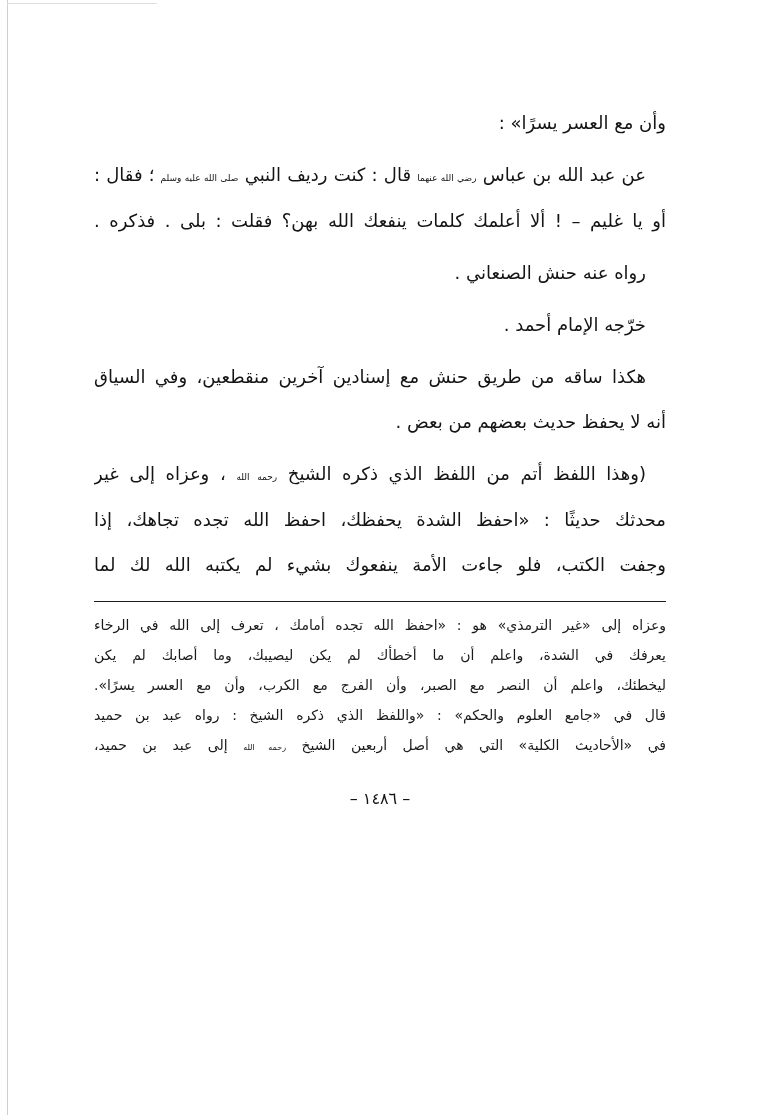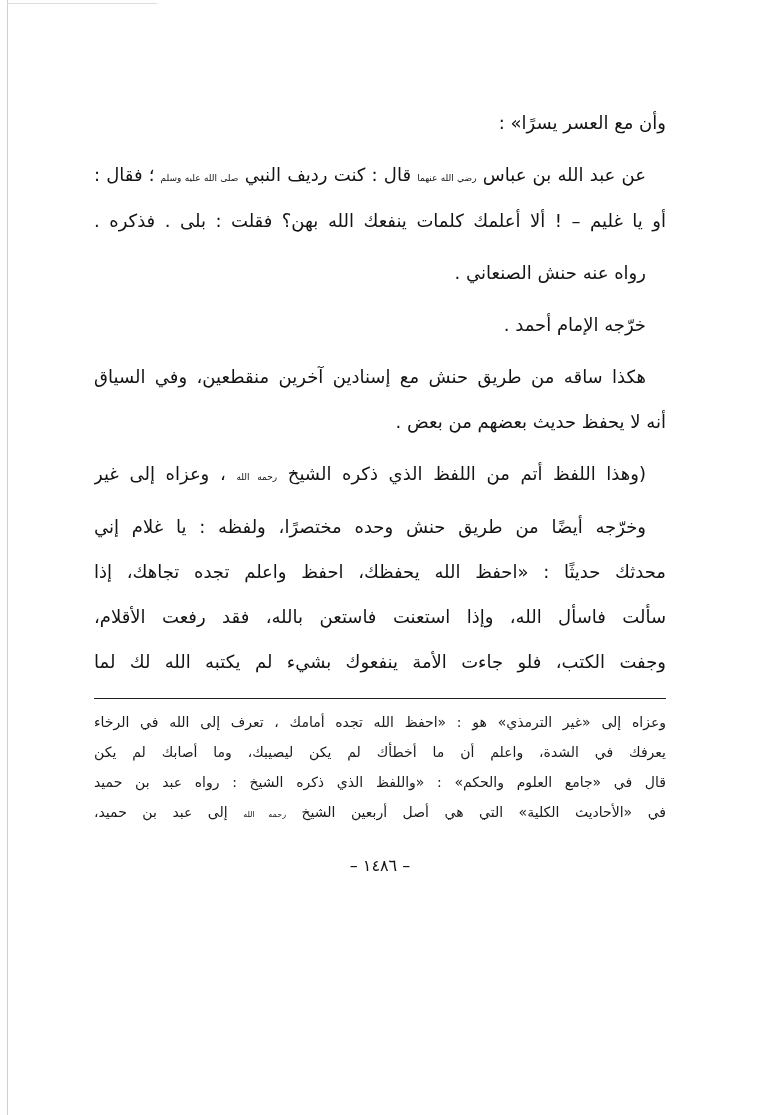--- a/index.html
+++ b/index.html
@@ -71,30 +71,29 @@
   <div class="content">
     <div id="main-text" class="main-text">
         <div class="main-line right"><span class="run-n">وأن مع العسر يسرًا» :</span></div>
         <div class="main-line justify indent para"><span class="run-n">عن عبد الله بن عباس </span><span class="run-h">رضي الله عنهما</span><span class="run-n"> قال : كنت رديف النبي </span><span class="run-h">صلى الله عليه وسلم</span><span class="run-n"> ؛ فقال : يا غلام –</span></div>
         <div class="main-line justify"><span class="run-n">أو يا غليم – ! ألا أعلمك كلمات ينفعك الله بهن؟ فقلت : بلى . فذكره .</span></div>
         <div class="main-line right indent para"><span class="run-n">رواه عنه حنش الصنعاني .</span></div>
         <div class="main-line right indent para"><span class="run-n">خرّجه الإمام أحمد .</span></div>
         <div class="main-line justify indent para"><span class="run-n">هكذا ساقه من طريق حنش مع إسنادين آخرين منقطعين، وفي السياق</span></div>
         <div class="main-line right"><span class="run-n">أنه لا يحفظ حديث بعضهم من بعض .</span></div>
         <div class="main-line justify indent para"><span class="run-n">(وهذا اللفظ أتم من اللفظ الذي ذكره الشيخ </span><span class="run-h">رحمه الله</span><span class="run-n"> ، وعزاه إلى غير</span></div>
-        <div class="main-line justify indent para"><span class="run-n">وخرّجه أيضًا من طريق حنش وحده مختصرًا، ولفظه : يا غلام إني</span></div>
-        <div class="main-line justify"><span class="run-n">محدثك حديثًا : «احفظ الله يحفظك، احفظ واعلم تجده تجاهك، إذا</span></div>
-        <div class="main-line justify"><span class="run-n">سألت فاسأل الله، وإذا استعنت فاستعن بالله، فقد رفعت الأقلام،</span></div>
+        <div class="main-line justify"><span class="run-n">محدثك حديثًا : «احفظ الشدة يحفظك، احفظ الله تجده تجاهك، إذا</span></div>
         <div class="main-line justify"><span class="run-n">وجفت الكتب، فلو جاءت الأمة ينفعوك بشيء لم يكتبه الله لك لما</span></div>
       </div>
 
     <div class="footnote-sep"></div>
 
     <div id="footnote-text" class="footnote">
         <div class="footnote-line justify"><span class="run-n">وعزاه إلى «غير الترمذي» هو : «احفظ الله تجده أمامك ، تعرف إلى الله في الرخاء</span></div>
         <div class="footnote-line justify"><span class="run-n">يعرفك في الشدة، واعلم أن ما أخطأك لم يكن ليصيبك، وما أصابك لم يكن</span></div>
+        <div class="footnote-line justify"><span class="run-n">ليخطئك، واعلم أن النصر مع الصبر، وأن الفرج مع الكرب، وأن مع العسر يسرًا».</span></div>
         <div class="footnote-line justify"><span class="run-n">قال في «جامع العلوم والحكم» : «واللفظ الذي ذكره الشيخ : رواه عبد بن حميد</span></div>
         <div class="footnote-line justify"><span class="run-n">في «الأحاديث الكلية» التي هي أصل أربعين الشيخ </span><span class="run-h">رحمه الله</span><span class="run-n"> إلى عبد بن حميد،</span></div>
       </div>
 
     <div class="page-number">– ١٤٨٦ –</div>
   </div>
 </div>
 
 </body></html>

